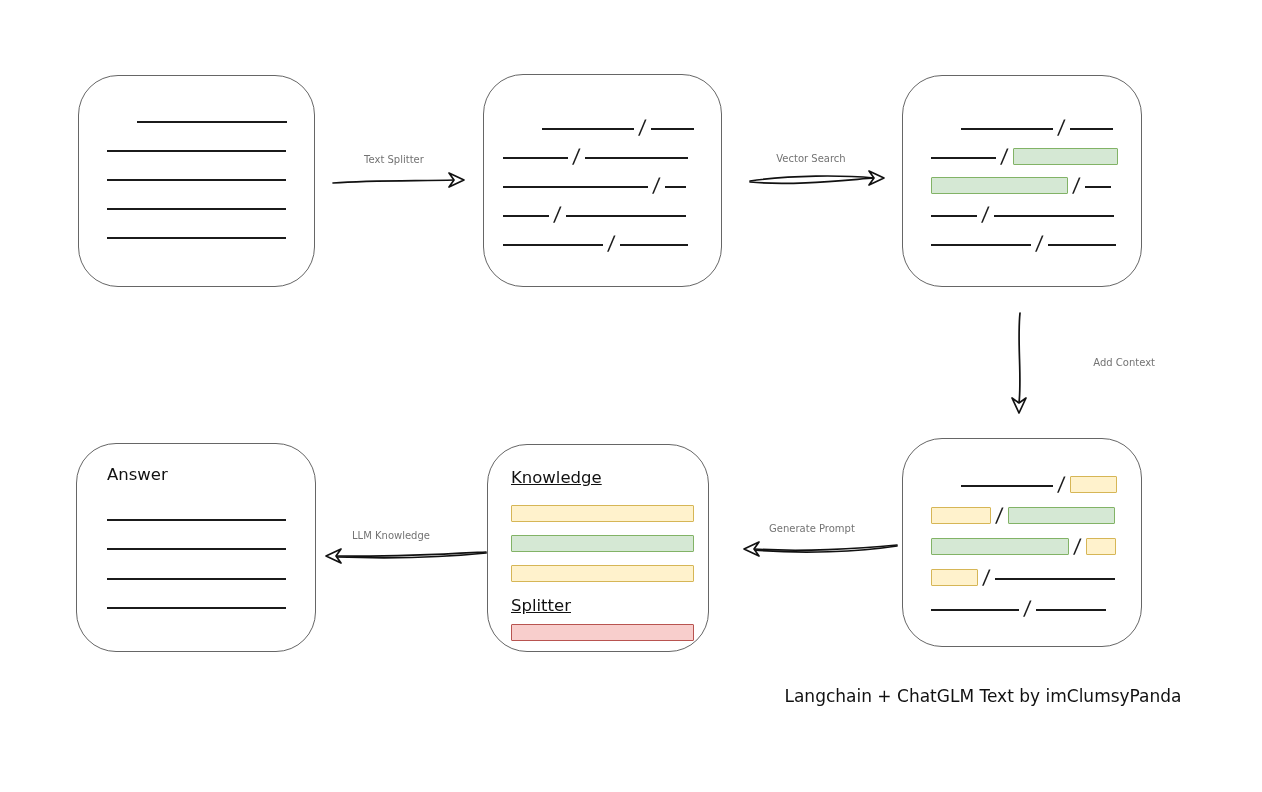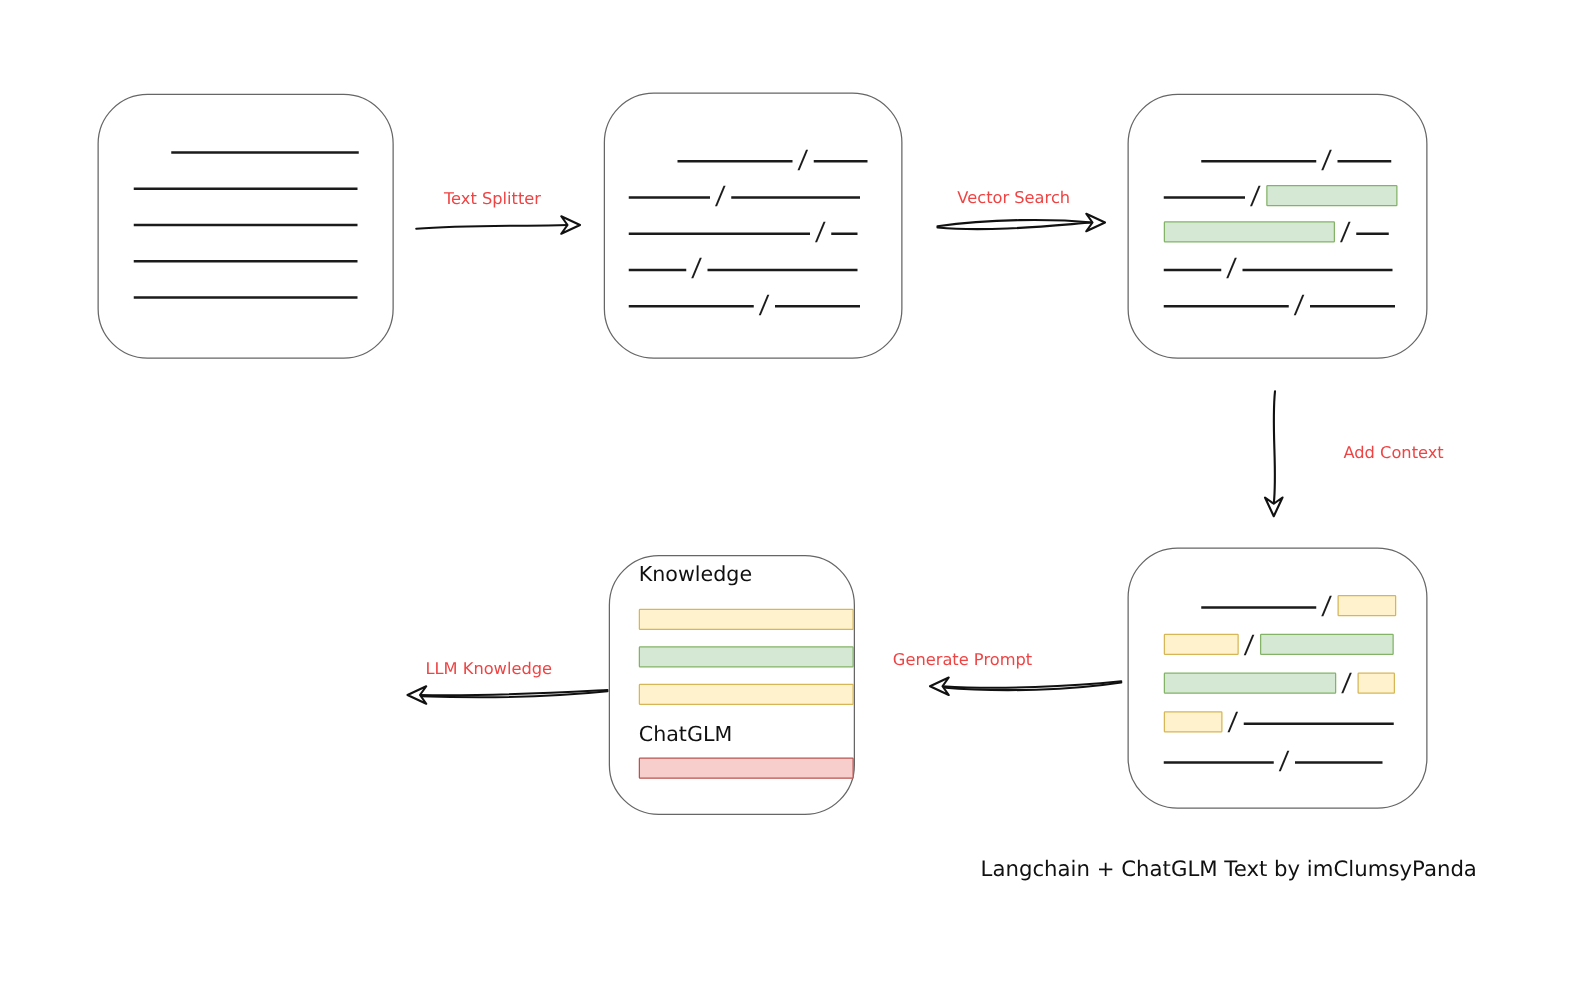--- a/index.html
+++ b/index.html
@@ -20,21 +20,21 @@
     transform:skewX(-6deg);color:var(--line-color);font-weight:500;
   }
   .seg-chunk{display:block;height:17px;box-sizing:border-box;margin-bottom:1px;border-radius:1px;}
   .chunk-green{background:var(--green-fill);border:1.5px solid var(--green-border);}
   .chunk-yellow{background:var(--yellow-fill);border:1.5px solid var(--yellow-border);}
   .chunk-red{background:var(--red-fill);border:1.5px solid var(--red-border);}
   .bar-row{height:30px;align-items:flex-start;}
   .bar-row .seg-chunk{margin:0;}
   .box-label{font-size:16.5px;line-height:22px;color:#111;}
   .arrow-label{
-    position:absolute;font-size:13px;line-height:20px;color:#ef4444;
+    position:absolute;font-size:10px;line-height:20px;color:#737373;
     text-align:center;white-space:nowrap;
   }
   #caption{
     position:absolute;left:783px;top:686px;width:400px;text-align:center;
     font-size:17px;color:#111;white-space:nowrap;
   }
   svg#arrow-layer{position:absolute;left:0;top:0;pointer-events:none;}
   svg#arrow-layer path{fill:none;stroke:#111;stroke-width:1.7;stroke-linecap:round;stroke-linejoin:round;}
   svg#arrow-layer path.head{fill:#fff;}
 </style>
@@ -65,21 +65,21 @@
     <g>
       <path d="M486,552 C448,554 398,557 336,556"></path>
       <path d="M486,553 C448,557 398,559 336,557"></path>
       <path class="head" d="M341,549 L326,556 L341,563 L336,556 Z"></path>
     </g>
   </svg>
 
   <div class="arrow-label" style="left:334px;top:150px;width:120px;">Text Splitter</div>
   <div class="arrow-label" style="left:746px;top:149px;width:130px;">Vector Search</div>
   <div class="arrow-label" style="left:1035px;top:353px;width:120px;text-align:right;">Add Context</div>
-  <div class="arrow-label" style="left:695px;top:519px;width:150px;">Generate Prompt</div>
+  <div class="arrow-label" style="left:737px;top:519px;width:150px;">Generate Prompt</div>
   <div class="arrow-label" style="left:331px;top:526px;width:120px;">LLM Knowledge</div>
 
   <div class="box" style="left:78px;top:75px;width:237px;height:212px;padding:25px 0 0 28px;">
       <div class="row" style="margin-left: 30px;">
         <span class="seg-line" style="width: 150px;"></span>
       </div>
       <div class="row">
         <span class="seg-line" style="width: 179px;"></span>
       </div>
       <div class="row">
@@ -170,37 +170,54 @@
         <span class="seg-slash">/</span>
         <span class="seg-line" style="width: 120px;"></span>
       </div>
       <div class="row row31">
         <span class="seg-line" style="width: 88px;"></span>
         <span class="seg-slash">/</span>
         <span class="seg-line" style="width: 70px;"></span>
       </div>
     </div>
 
-  <div class="box" style="left:487px;top:444px;width:197px;height:208px;padding:4px 0 0 23px;">
+  <div class="box" style="left:487px;top:444px;width:222px;height:208px;padding:22px 0 0 23px;text-decoration:underline;">
     <div class="box-label">Knowledge</div>
     <div style="margin-top:16px;">
         <div class="row bar-row">
           <span class="seg-chunk chunk-yellow" style="width: 183px;"></span>
         </div>
         <div class="row bar-row">
           <span class="seg-chunk chunk-green" style="width: 183px;"></span>
         </div>
         <div class="row bar-row">
           <span class="seg-chunk chunk-yellow" style="width: 183px;"></span>
         </div>
       </div>
-    <div class="box-label">ChatGLM</div>
+    <div class="box-label">Splitter</div>
     <div style="margin-top:7px;">
         <div class="row bar-row">
           <span class="seg-chunk chunk-red" style="width: 183px;"></span>
         </div>
       </div>
   </div>
 
+  <div class="box" style="left:76px;top:443px;width:240px;height:209px;padding:20px 0 0 30px;">
+    <div class="box-label">Answer</div>
+    <div style="margin-top:12px;">
+        <div class="row" style="height: 29.5px;">
+          <span class="seg-line" style="width: 179px;"></span>
+        </div>
+        <div class="row" style="height: 29.5px;">
+          <span class="seg-line" style="width: 179px;"></span>
+        </div>
+        <div class="row" style="height: 29.5px;">
+          <span class="seg-line" style="width: 179px;"></span>
+        </div>
+        <div class="row" style="height: 29.5px;">
+          <span class="seg-line" style="width: 179px;"></span>
+        </div>
+      </div>
+  </div>
 
   <div id="caption">Langchain + ChatGLM Text by imClumsyPanda</div>
 
 </div>
 
 </body></html>

